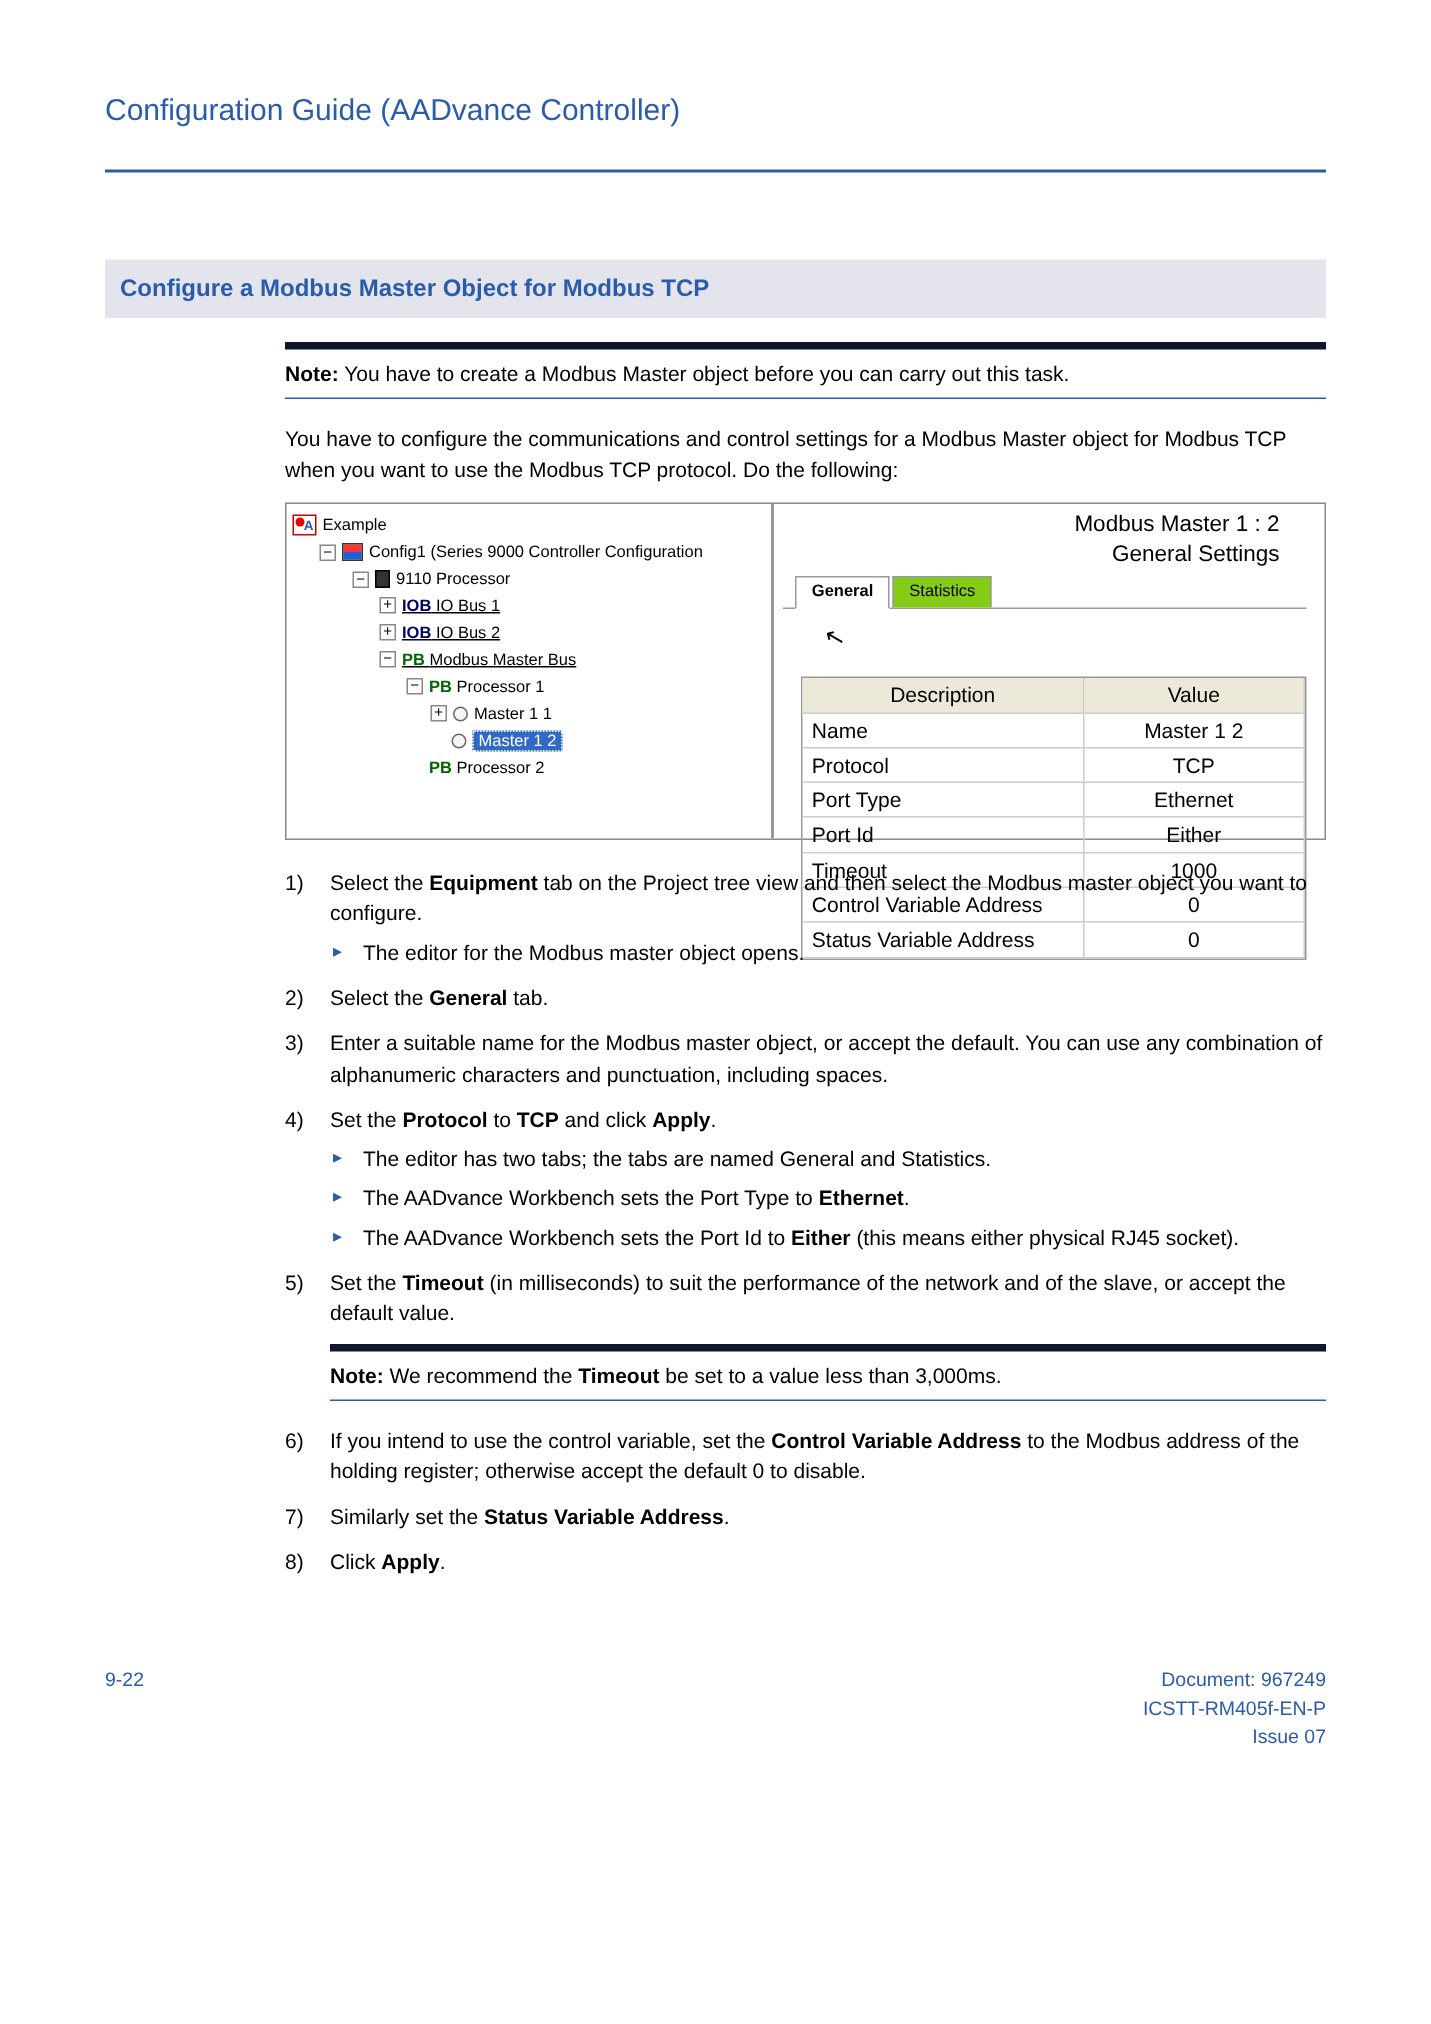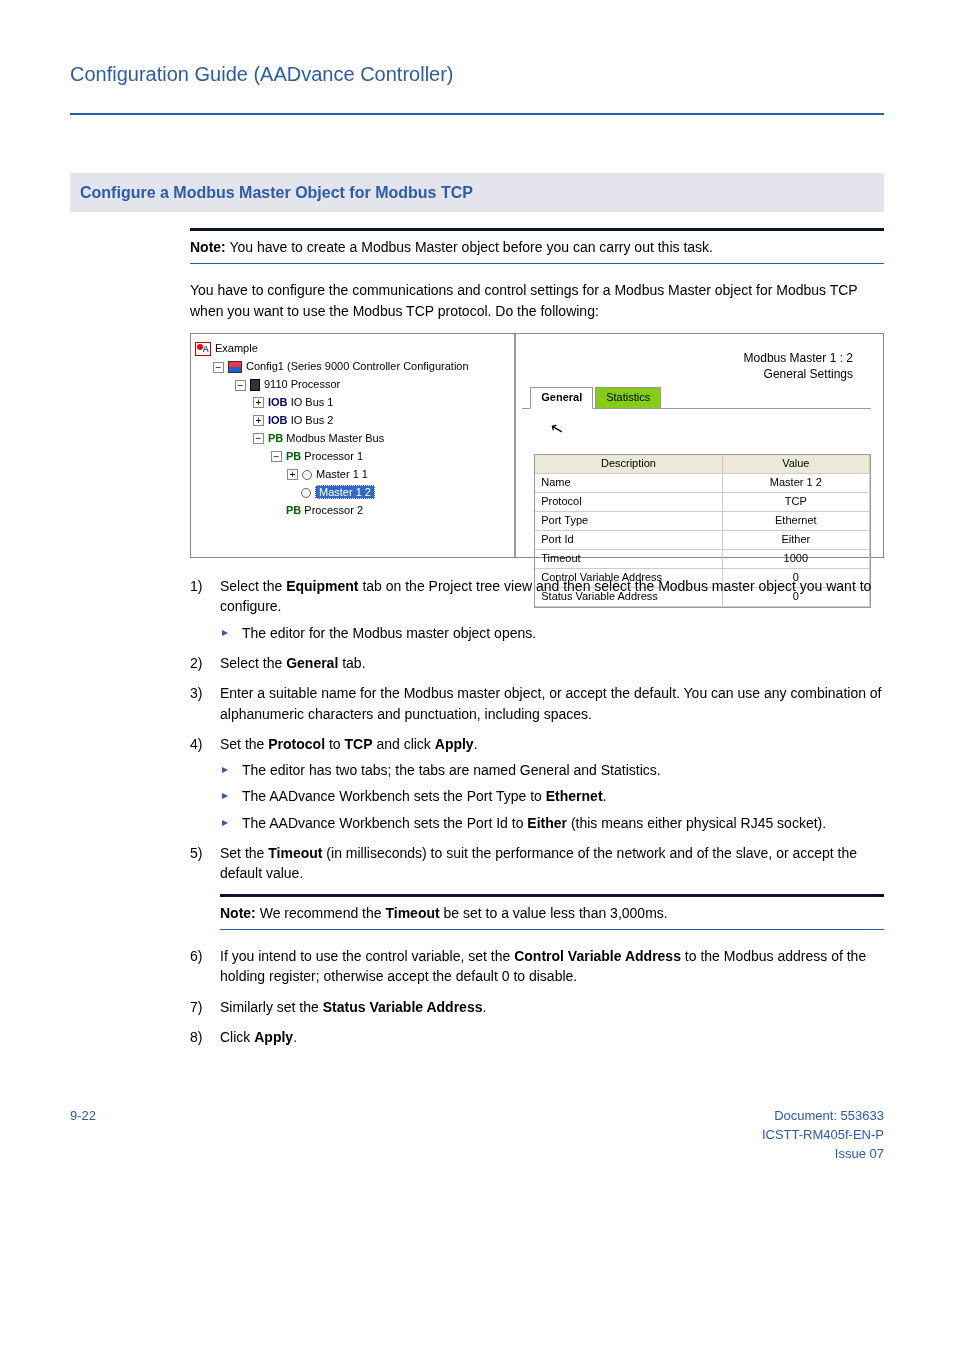--- a/index.html
+++ b/index.html
@@ -28,21 +28,21 @@
     color: #2a5caa;
     font-size: 16px;
     font-weight: bold;
     padding: 8px 10px;
     margin-bottom: 16px;
   }
   .content {
     margin-left: 120px;
   }
   .note-box {
-    border-top: 3px solid #0f172a;
+    border-top: 5px solid #0f172a;
     border-bottom: 1px solid #2a5caa;
     padding: 6px 0;
     margin-bottom: 16px;
   }
   .note-box .label { font-weight: bold; }
   p.body { margin-bottom: 12px; }
   .screenshot {
     border: 1px solid #888;
     display: flex;
     height: 225px;
@@ -55,21 +55,21 @@
   .ss-left {
     width: 47%;
     border-right: 2px solid #999;
     padding: 6px 4px;
     overflow: hidden;
   }
   .tree-row { white-space: nowrap; padding: 1px 0; }
   .tpad0 { padding-left: 0px; }
   .tpad1 { padding-left: 18px; }
   .tpad2 { padding-left: 40px; }
-  .tpad3 { padding-left: 58px; }
+  .tpad3 { padding-left: 58px; text-decoration: underline; }
   .tpad4 { padding-left: 76px; }
   .tpad5 { padding-left: 92px; }
   .tpad6 { padding-left: 106px; }
   .expander {
     display: inline-block;
     width: 11px; height: 11px;
     border: 1px solid #888;
     line-height: 9px;
     text-align: center;
     font-size: 10px;
@@ -103,24 +103,23 @@
     padding: 0 3px;
   }
   .ss-right {
     width: 53%;
     padding: 4px 0 0 0;
     position: relative;
   }
   .ss-right-hdr {
     text-align: right;
     padding-right: 30px;
-    font-size: 12px;
+    font-size: 15px;
     line-height: 1.3;
     margin-bottom: 4px;
-    margin-top: 13px;
   }
   .tabs-row {
     border-bottom: 1px solid #999;
     padding-left: 8px;
     margin: 0 12px 6px 6px;
   }
   .tab {
     display:inline-block;
     border:1px solid #999;
     border-bottom: none;
@@ -133,21 +132,21 @@
   }
   .tab.active { background:#fff; font-weight:bold; border-bottom:1px solid #fff; }
   .cursor-icon {
     display:inline-block; margin-left: 34px; margin-top: 2px;
     transform: rotate(-15deg);
     font-size: 16px; color:#000;
   }
   .prop-grid {
     margin: 14px 12px 0 18px;
     border: 1px solid #999;
-    font-size: 11px;
+    font-size: 14px;
   }
   .pg-row { display:flex; }
   .pg-cell {
     border-right:1px solid #ccc;
     border-bottom:1px solid #ccc;
     padding: 1px 6px;
     width: 56%;
   }
   .pg-cell.val { width: 44%; text-align:center; }
   .pg-head { background:#ece9d8; text-align:center; }
@@ -316,17 +315,17 @@
     <li>
       <span>Click </span><b>Apply</b><span>.</span>
     </li>
   </ol>
 
 </div>
 
 <div class="footer">
   <div>9-22</div>
   <div class="right">
-    <div>Document: 553633</div>
+    <div>Document: 967249</div>
     <div>ICSTT-RM405f-EN-P</div>
     <div>Issue 07</div>
   </div>
 </div>
 
 </body></html>

